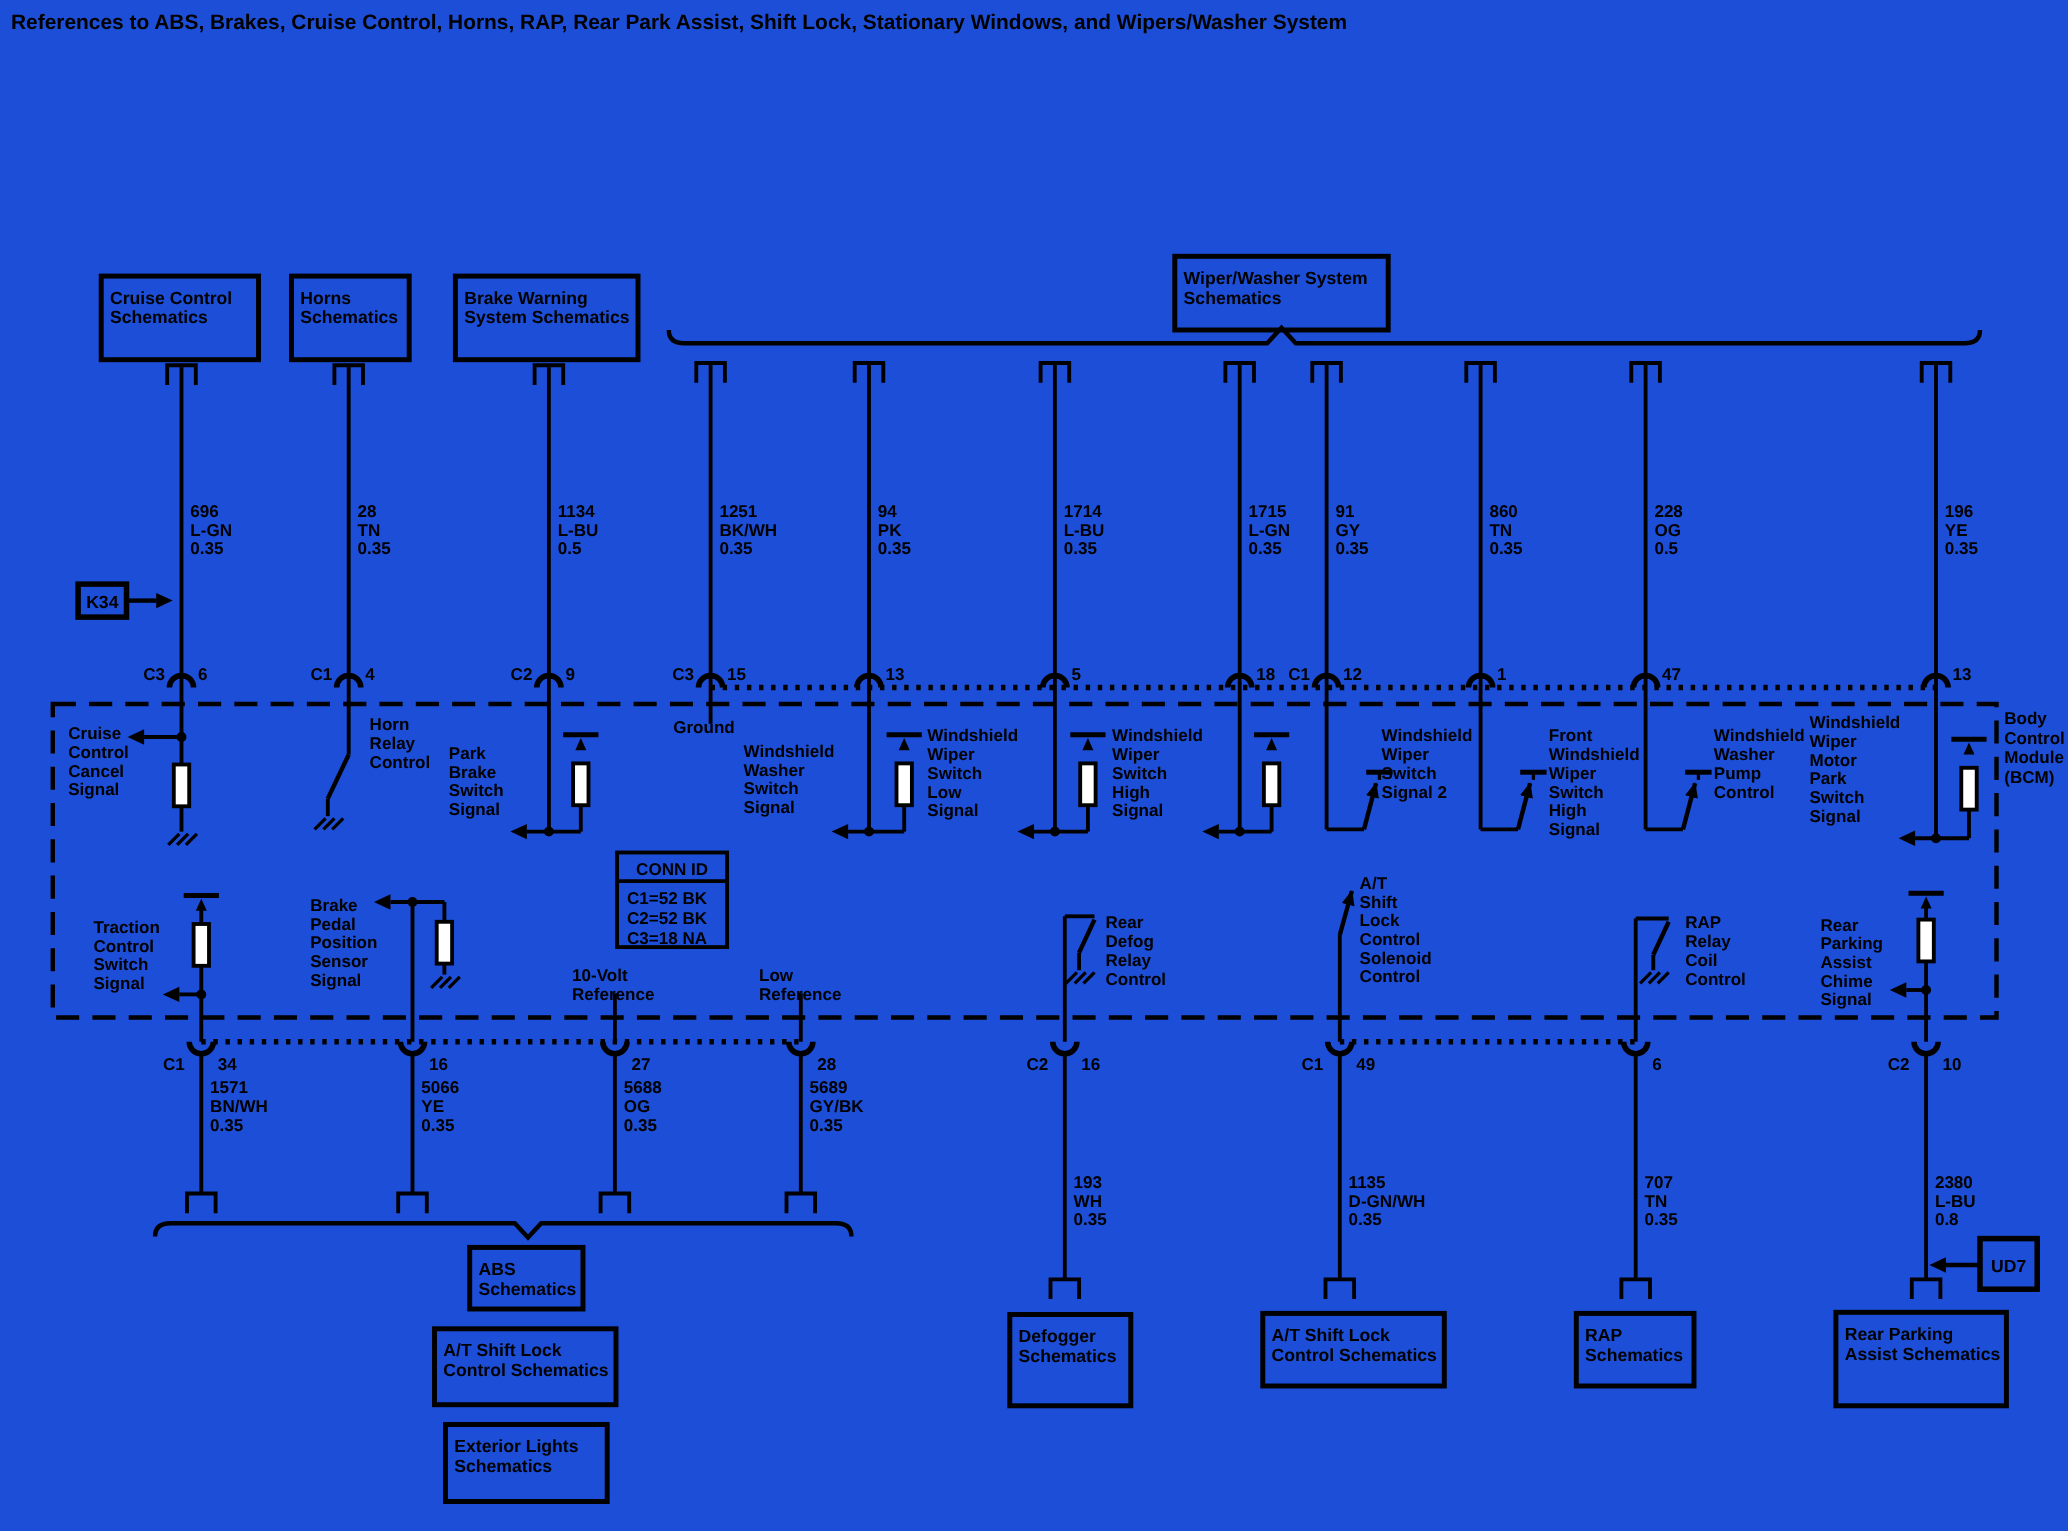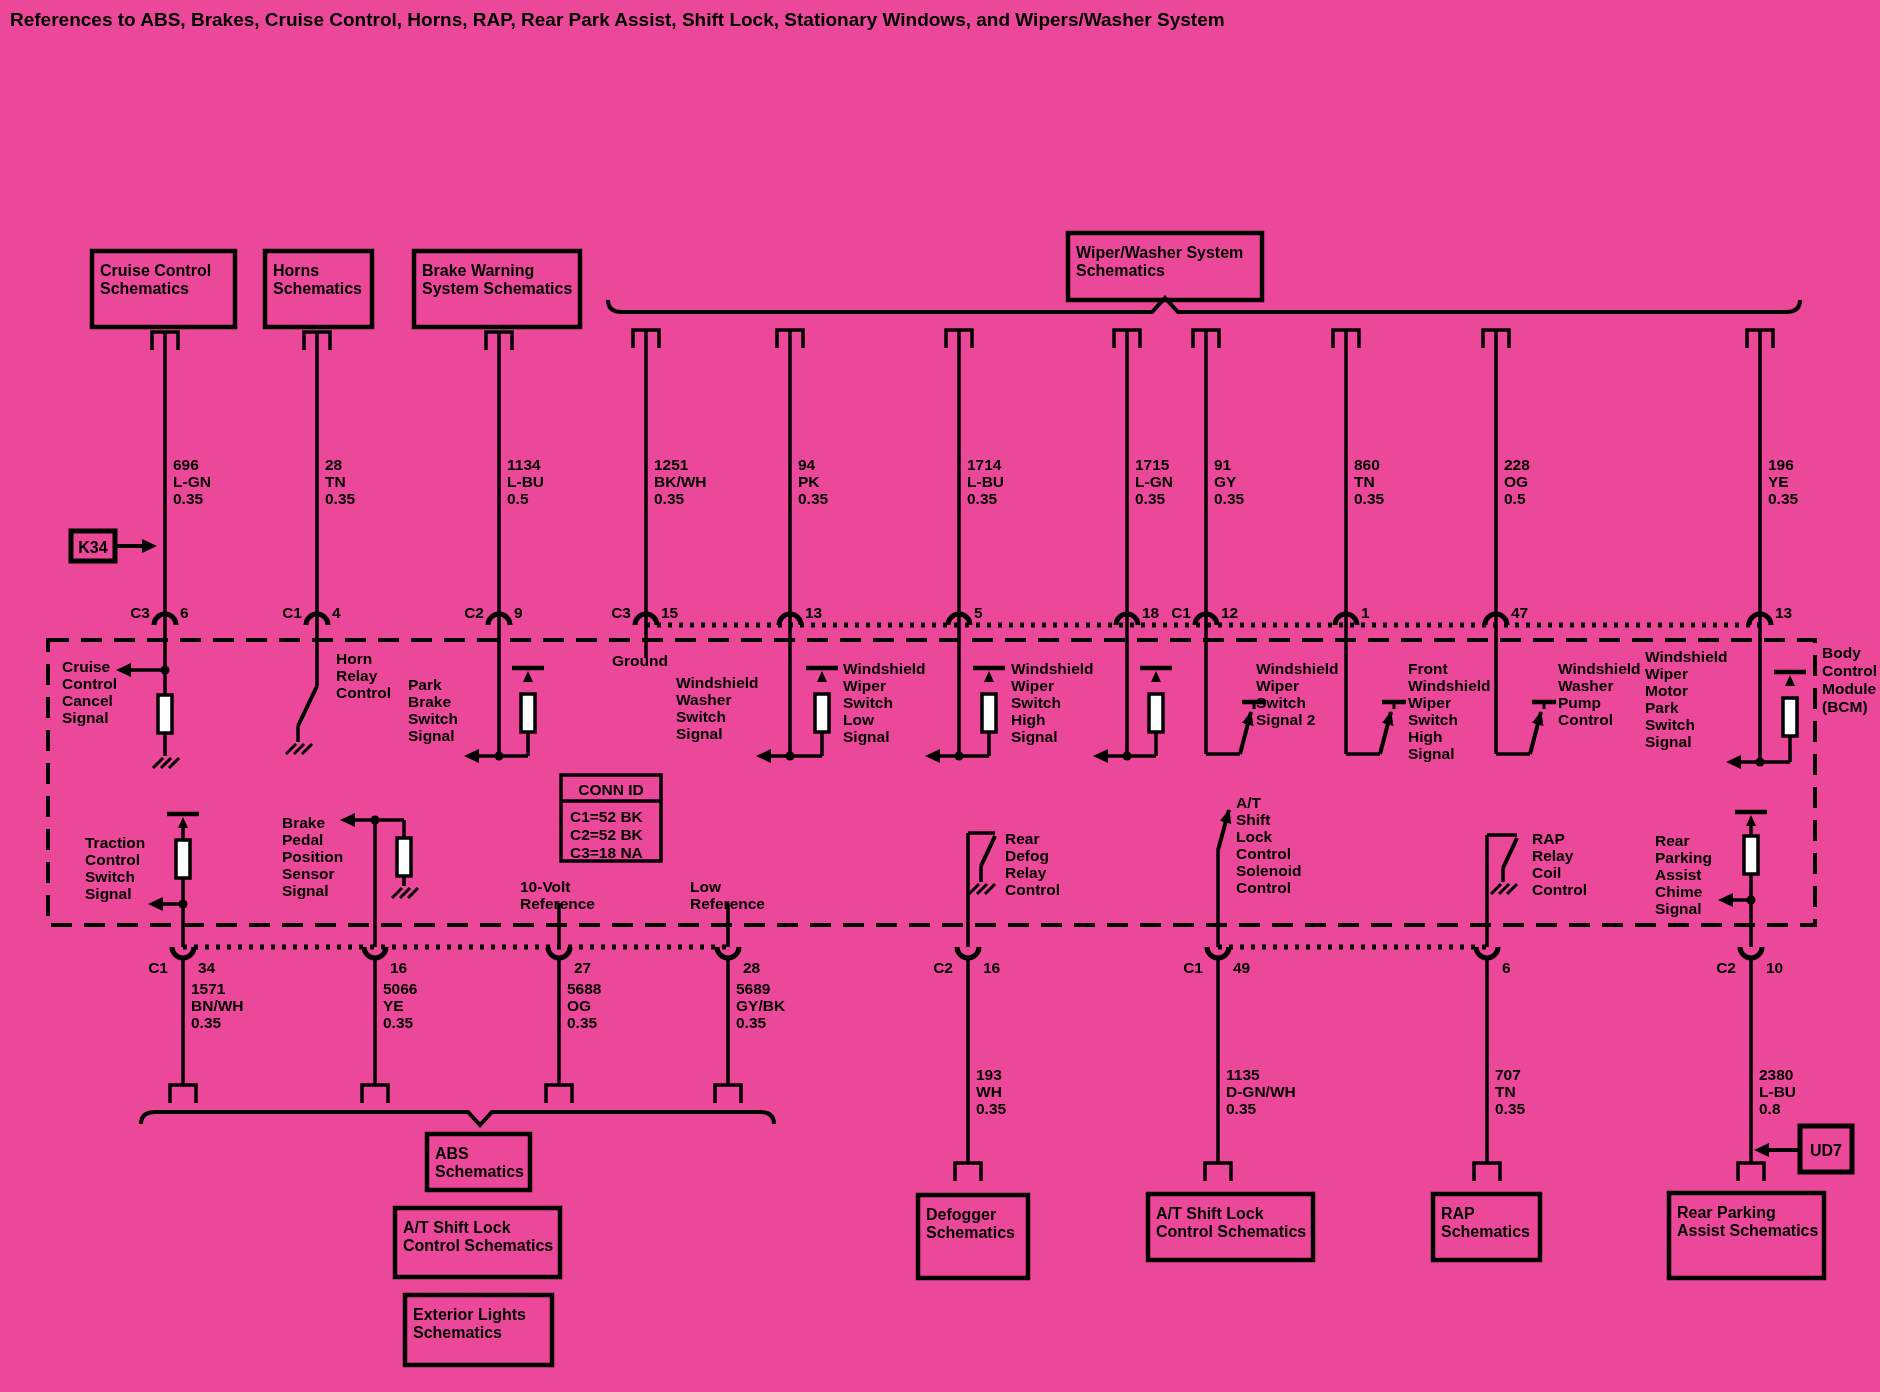--- a/index.html
+++ b/index.html
@@ -1,16 +1,16 @@
 <!DOCTYPE html>
 <html><head>
 <meta charset="utf-8">
 <style>
   html,body{margin:0;padding:0;background:#fff;}
-  .stage{position:relative;width:1880px;height:1392px;background:#ec4899;overflow:hidden;text-decoration:underline;}
+  .stage{position:relative;width:1880px;height:1392px;background:#1d4ed8;overflow:hidden;text-decoration:underline;}
   svg text{font-family:"Liberation Sans","DejaVu Sans",sans-serif;font-weight:bold;fill:#000;}
   .title-text{font-size:19px;}
 </style>
 </head>
 <body>
 
 <div class="stage">
 <svg id="diagram" width="1880" height="1392" viewBox="0 0 1880 1392" xmlns="http://www.w3.org/2000/svg">
   <defs>
     <marker id="ah" markerUnits="userSpaceOnUse" markerWidth="16" markerHeight="14" refX="13" refY="6" orient="auto">

